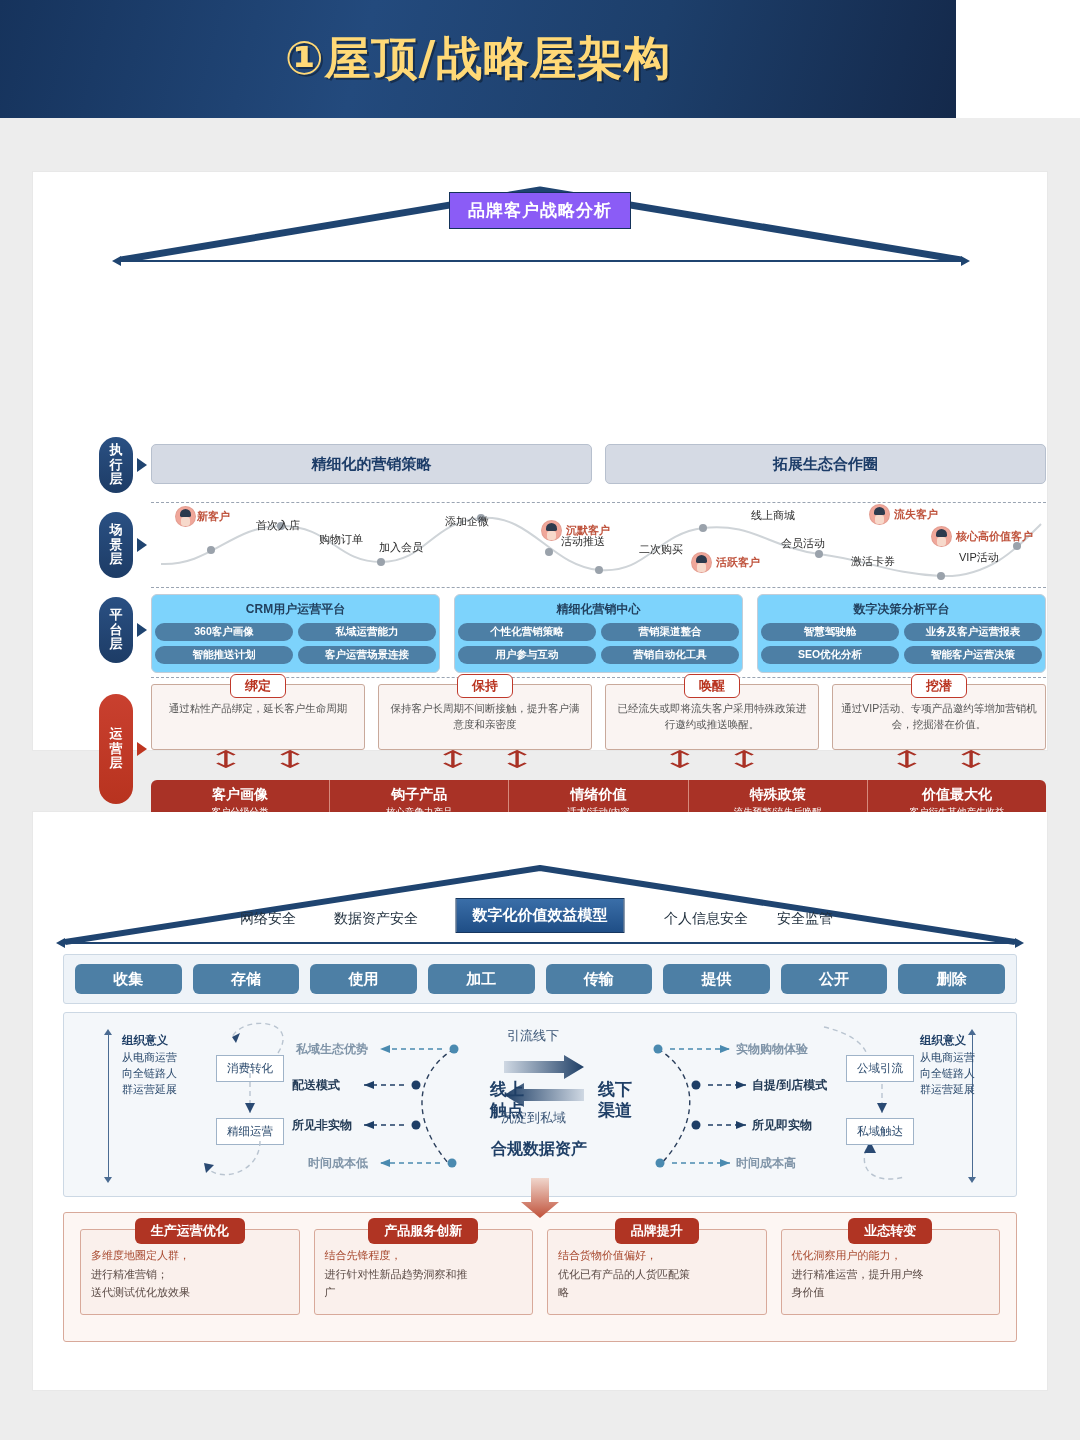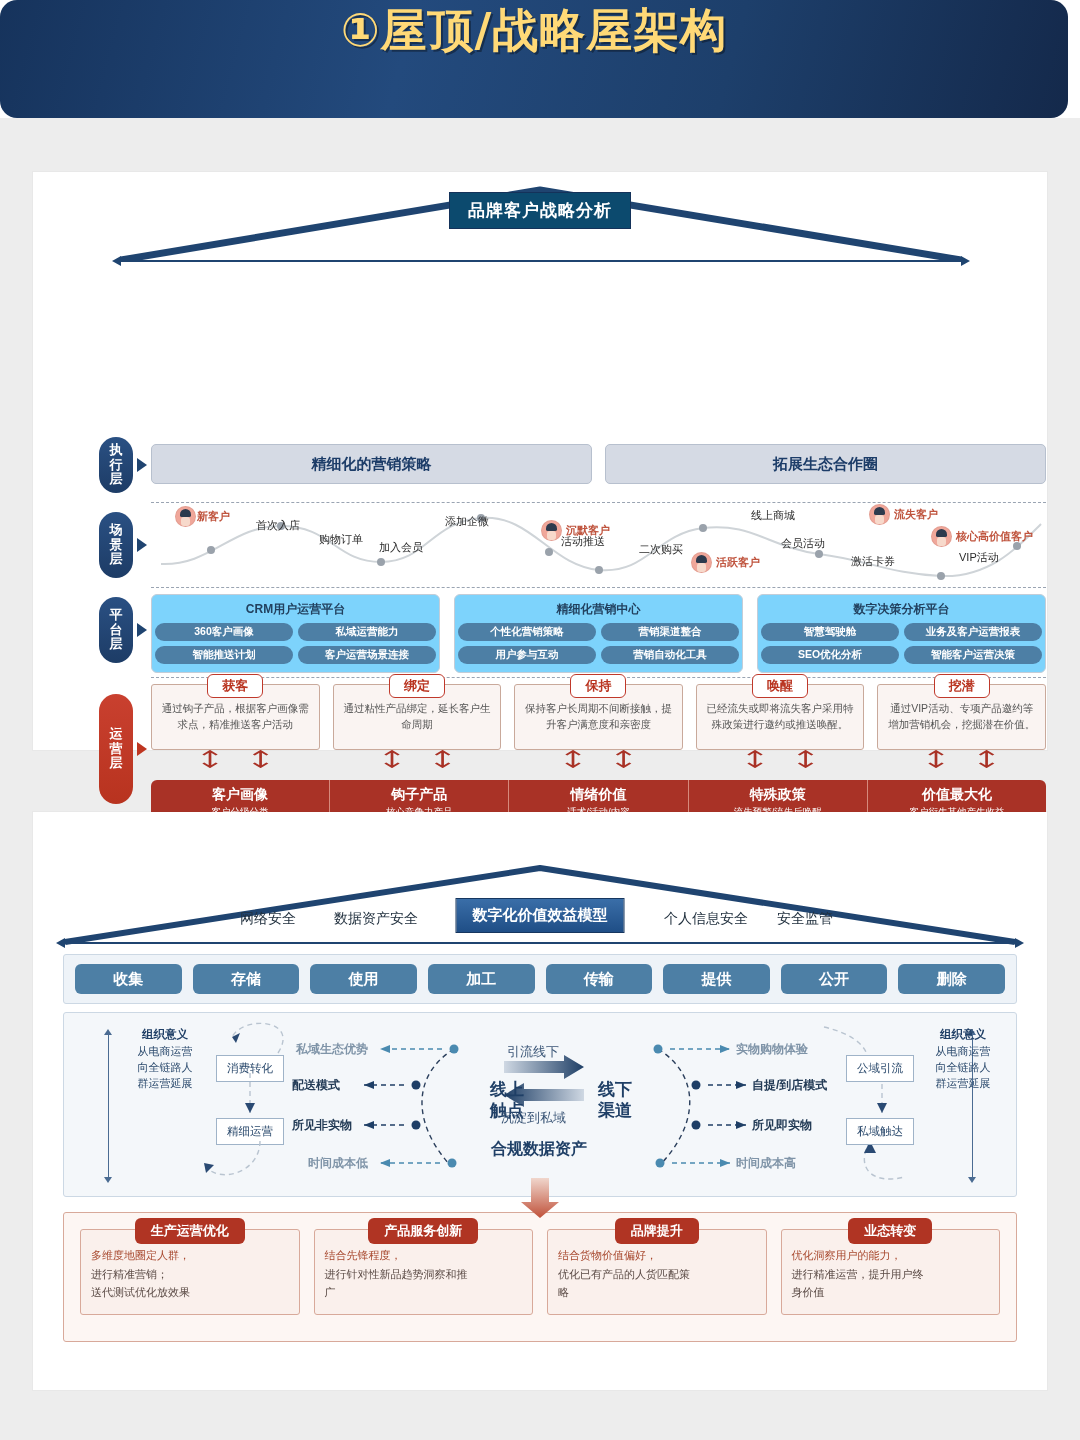--- a/index.html
+++ b/index.html
@@ -6,25 +6,24 @@
   html,body { width:1080px; height:1440px; }
   body {
     font-family: "Liberation Sans", "DejaVu Sans", sans-serif;
     background:#ffffff;
     position:relative;
     overflow:hidden;
   }
 
   
   .header {
-    width:1068px; height:118px;
+    width:956px; height:118px;
     background: linear-gradient(105deg,#16335c 0%, #234a7d 38%, #1d3f6b 68%, #14294b 100%);
-    display:flex; align-items:flex-start; justify-content:center;
+    display:flex; align-items:center; justify-content:center;
     position:relative;
-    border-radius:17px;
   }
   .header-title {
     color:#ffd977;
     font-size:46px;
     font-weight:bold;
     letter-spacing:1px;
     text-shadow: 2px 2px 0 rgba(0,0,0,.35);
     font-family:"DejaVu Sans","Liberation Sans",sans-serif;
   }
 
@@ -35,21 +34,21 @@
     box-shadow:0 0 0 1px rgba(0,0,0,0.02);
   }
   #panel-top  { left:33px;  top:172px;  width:1014px; height:578px; }
   #panel-bot  { left:33px;  top:812px;  width:1014px; height:578px; }
   .page-bg-gap{ position:absolute; left:0; top:118px; width:1080px; height:1322px; background:#ededed; z-index:-1;}
 
   
   .roof-wrap { position:absolute; left:0; top:0; width:1014px; height:90px; }
   .roof-label {
     position:absolute; left:50%; transform:translateX(-50%); top:20px;
-    background:#0c4a6e; color:#fff; font-size:17px; font-weight:bold;
+    background:#8b5cf6; color:#fff; font-size:17px; font-weight:bold;
     padding:6px 18px; letter-spacing:1px; z-index:3;
     border:1px solid #14325a;
   }
   .axis-line {
     position:absolute; left:88px; top:88px; width:840px; height:2px; background:#1f4470; z-index:2;
   }
   .axis-line:before, .axis-line:after {
     content:""; position:absolute; top:-4px; width:0;height:0;
     border-top:5px solid transparent; border-bottom:5px solid transparent;
   }
@@ -176,21 +175,21 @@
   .step-box {
     flex:1; height:30px; background:#4d7fa5; border-radius:6px;
     display:flex;align-items:center;justify-content:center;
     color:#fff; font-size:15px; font-weight:bold;
   }
 
   .mid-wrap {
     position:absolute; left:30px; top:200px; width:954px; height:185px;
     background:#f4f7fa; border:1px solid #ccd8e4; border-radius:3px;
   }
-  .org-col { position:absolute; top:14px; width:86px; text-align:center; }
+  .org-col { position:absolute; top:20px; width:86px; }
   .org-col .ot { font-size:11.5px; font-weight:bold; color:#1f3f66; margin-bottom:2px; }
   .org-col .ob { font-size:11px; color:#2b4a6d; line-height:1.45; }
   .vert-arrow { position:absolute; width:1px; background:#4a6b92; }
   .vert-arrow:before, .vert-arrow:after{
     content:""; position:absolute; left:-4px; width:0;height:0;
     border-left:4.5px solid transparent;border-right:4.5px solid transparent;
   }
   .vert-arrow:before{ top:-6px; border-bottom:6px solid #4a6b92; }
   .vert-arrow:after { bottom:-6px; border-top:6px solid #4a6b92; }
 
@@ -352,28 +351,20 @@
         <div class="plat-chip">SEO优化分析</div>
         <div class="plat-chip">智能客户运营决策</div>
       </div>
     </div>
   </div>
 
   <div class="dashed-sep" style="left:118px; top:505px; width:895px;"></div>
 
   <div class="ops-row">
     <div class="ops-col">
-      <div class="ops-badge">获客</div>
-      <div class="ops-card">通过钩子产品，根据客户画像需求点，精准推送客户活动</div>
-      <svg class="ops-connect" viewBox="0 0 100 18" preserveAspectRatio="none">
-        <path d="M35,2 L35,16 M31,5 L35,1 L39,5 M31,13 L35,17 L39,13" stroke="#a93226" stroke-width="1.6" fill="none"></path>
-        <path d="M65,2 L65,16 M61,5 L65,1 L69,5 M61,13 L65,17 L69,13" stroke="#a93226" stroke-width="1.6" fill="none"></path>
-      </svg>
-    </div>
-    <div class="ops-col">
       <div class="ops-badge">绑定</div>
       <div class="ops-card">通过粘性产品绑定，延长客户生命周期</div>
       <svg class="ops-connect" viewBox="0 0 100 18" preserveAspectRatio="none">
         <path d="M35,2 L35,16 M31,5 L35,1 L39,5 M31,13 L35,17 L39,13" stroke="#a93226" stroke-width="1.6" fill="none"></path>
         <path d="M65,2 L65,16 M61,5 L65,1 L69,5 M61,13 L65,17 L69,13" stroke="#a93226" stroke-width="1.6" fill="none"></path>
       </svg>
     </div>
     <div class="ops-col">
       <div class="ops-badge">保持</div>
       <div class="ops-card">保持客户长周期不间断接触，提升客户满意度和亲密度</div>
@@ -524,21 +515,21 @@
     <div class="leaf leaf-dim" style="left:244px; top:142px;">时间成本低</div>
 
     <div class="big-lbl" style="left:408px; top:66px; width:70px;">线上<br>触点</div>
     <div class="big-lbl" style="left:516px; top:66px; width:70px;">线下<br>渠道</div>
 
     <div class="leaf leaf-dim" style="left:672px; top:28px;">实物购物体验</div>
     <div class="leaf leaf-dark" style="left:688px; top:64px;">自提/到店模式</div>
     <div class="leaf leaf-dark" style="left:688px; top:104px;">所见即实物</div>
     <div class="leaf leaf-dim" style="left:672px; top:142px;">时间成本高</div>
 
-    <div class="mid-txt" style="left:443px; top:30px;text-align:center;">引流线下</div>
+    <div class="mid-txt" style="left:443px; top:14px;text-align:center;">引流线下</div>
     <div class="mid-txt" style="left:437px; top:96px;">沉淀到私域</div>
     <div class="mid-strong" style="left:427px; top:126px;">合规数据资产</div>
 
     <div class="sm-box" style="left:782px; top:42px;">公域引流</div>
     <div class="sm-box" style="left:782px; top:105px;">私域触达</div>
 
     <div class="vert-arrow" style="left:908px; top:22px; height:142px;"></div>
     <div class="org-col" style="left:856px;">
       <div class="ot">组织意义</div>
       <div class="ob">从电商运营<br>向全链路人<br>群运营延展</div>

